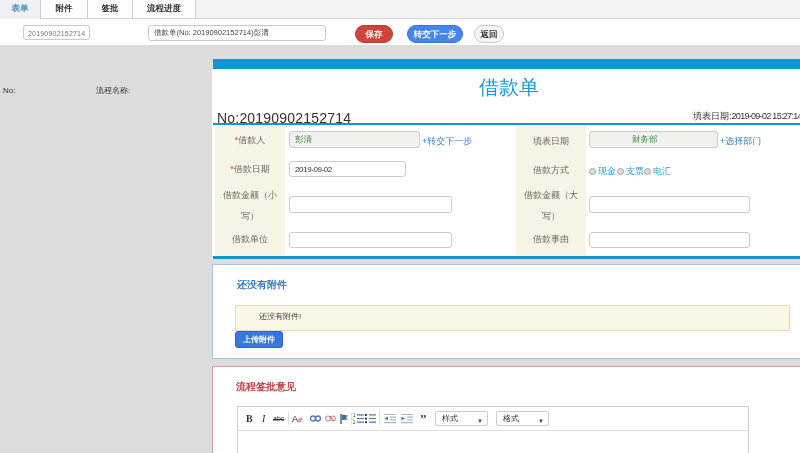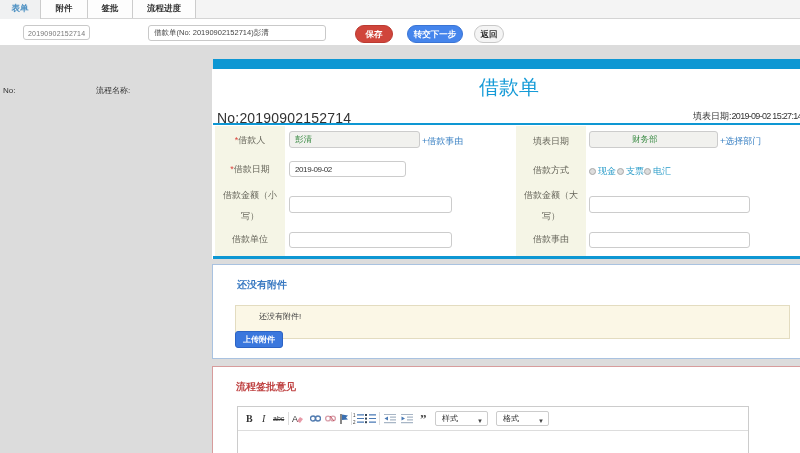--- a/index.html
+++ b/index.html
@@ -39,21 +39,21 @@
 .req { color:#d9443c; }
 .finput { position:absolute; height:17px; border:1px solid #ccc; border-radius:3px; background:#fff; font-size:9px; color:#333; padding-left:5px; line-height:15px; }
 .fro { background:#f1f1ee; color:#3c8c46; font-size:8.5px; }
 .flink { position:absolute; font-size:9px; color:#3b82c4; }
 .radio { position:absolute; width:7px; height:7px; border-radius:50%; background:#ddd; border:1px solid #a8a8a8; }
 .rlabel { position:absolute; font-size:9px; color:#2a9cc9; }
 
 
 #panel2 { position:absolute; left:0; top:205px; width:600px; height:95px; background:#fff; border:1px solid #a9c2e0; }
 #p2title { position:absolute; left:24px; top:13px; font-size:10px; font-weight:bold; color:#3a7ac2; }
-#p2box { position:absolute; left:22px; top:40px; width:555px; height:34px; background:#fbf7e6; border:1px solid #e3dcc0; font-size:8px; color:#444; line-height:21px; padding-left:23px; }
+#p2box { position:absolute; left:22px; top:40px; width:555px; height:26px; background:#fbf7e6; border:1px solid #e3dcc0; font-size:8px; color:#444; line-height:21px; padding-left:23px; }
 #p2btn { position:absolute; left:22px; top:66px; width:48px; height:17px; background:#3a77dd; border:1px solid #2c63c4; border-radius:3px; color:#fff; font-size:8px; font-weight:bold; text-align:center; line-height:16px; }
 
 
 #panel3 { position:absolute; left:0; top:307px; width:600px; height:160px; background:#fff; border:1px solid #d79c9c; }
 #p3title { position:absolute; left:23px; top:13px; font-size:10px; font-weight:bold; color:#c04545; }
 #editor { position:absolute; left:24px; top:39px; width:512px; height:120px; border:1px solid #ccc; background:#fff; }
 #etoolbar { position:absolute; left:0; top:0; width:510px; height:24px; border-bottom:1px solid #ddd; background:#fff; }
 .eicon { position:absolute; top:0; height:24px; line-height:24px; font-size:9px; color:#333; }
 .esep { position:absolute; top:5px; width:1px; height:13px; background:#ddd; }
 .esel { position:absolute; top:4px; height:15px; border:1px solid #ccc; border-radius:2px; background:#fff; font-size:8px; color:#333; line-height:13px; padding-left:6px; }
@@ -99,21 +99,21 @@
         <div class="flabel" style="left:0;top:85px;">写）</div>
         <div class="flabel" style="left:0;top:108px;">借款单位</div>
 
         <div class="flabel" style="left:301px;top:10px;">填表日期</div>
         <div class="flabel" style="left:301px;top:39px;">借款方式</div>
         <div class="flabel" style="left:301px;top:64px;">借款金额（大</div>
         <div class="flabel" style="left:301px;top:85px;">写）</div>
         <div class="flabel" style="left:301px;top:108px;">借款事由</div>
 
         <div class="finput fro" style="left:74px;top:6px;width:131px;">彭清</div>
-        <div class="flink" style="left:207px;top:10px;">+借款事由</div>
+        <div class="flink" style="left:207px;top:10px;">+转交下一步</div>
         <div class="finput" style="left:74px;top:36px;width:117px;height:16px;font-size:8px;letter-spacing:-0.4px;">2019-09-02</div>
         <div class="finput" style="left:74px;top:71px;width:163px;"></div>
         <div class="finput" style="left:74px;top:107px;width:163px;height:16px;"></div>
 
         <div class="finput fro" style="left:374px;top:6px;width:129px;padding-left:42px;">财务部</div>
         <div class="flink" style="left:505px;top:10px;">+选择部门</div>
         <div class="radio" style="left:374px;top:43px;"></div>
           <div class="rlabel" style="left:383px;top:40px;">现金</div>
         <div class="radio" style="left:402px;top:43px;"></div>
           <div class="rlabel" style="left:411px;top:40px;">支票</div>

